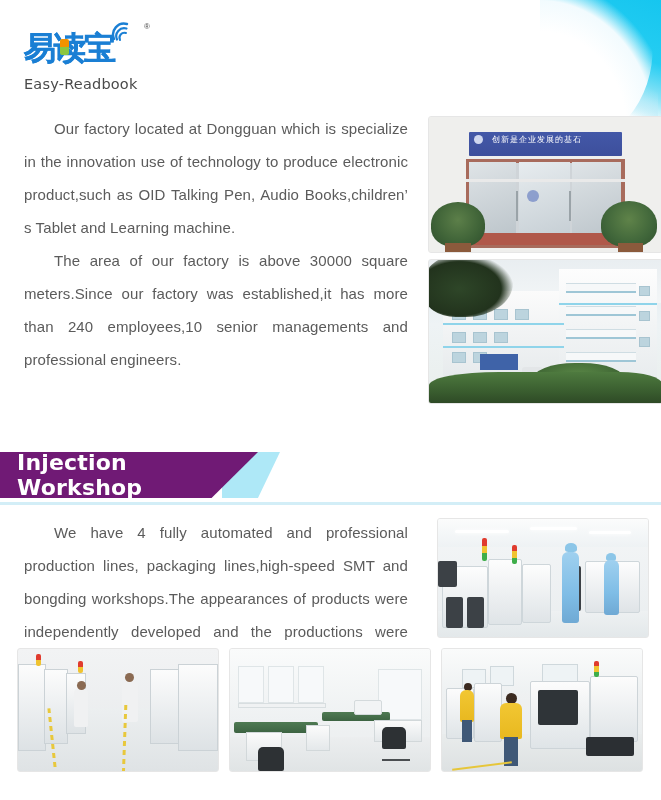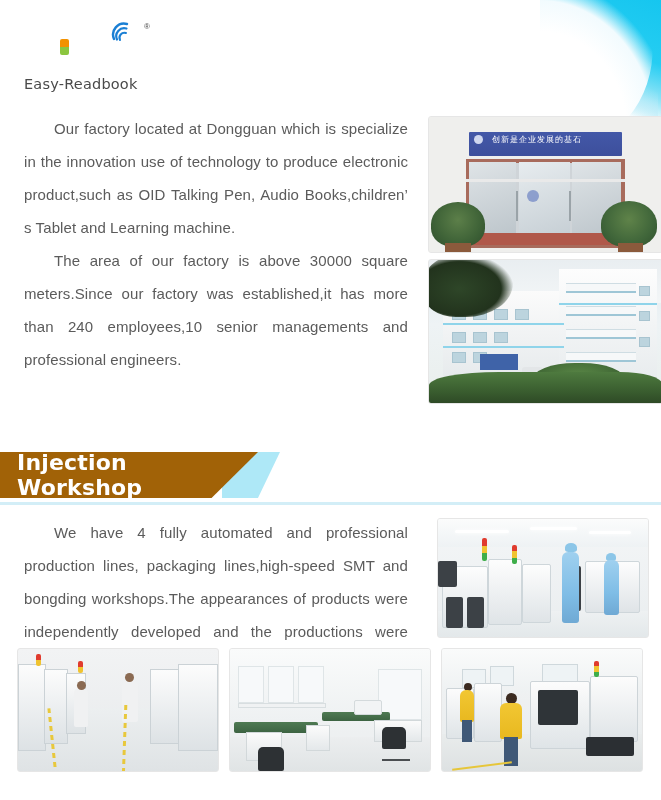--- a/index.html
+++ b/index.html
@@ -191,21 +191,21 @@
     height: 46px;
     background: #aee8f7;
     clip-path: polygon(0 0, 100% 0, 62% 100%, 0 100%);
   }
   .banner-main {
     position: absolute;
     left: 0;
     top: 0;
     width: 258px;
     height: 46px;
-    background: #a16207;
+    background: #701a75;
     clip-path: polygon(0 0, 100% 0, 82% 100%, 0 100%);
     display: flex;
     align-items: center;
   }
   .banner-title {
     margin-left: 17px;
     font-family: "DejaVu Sans", sans-serif;
     font-size: 22px;
     font-weight: bold;
     color: #ffffff;
@@ -302,20 +302,21 @@
 <div class="page">
 
   <div class="curl">
     <div class="curl-fill"></div>
     <div class="curl-shadow"></div>
     <div class="curl-peel"></div>
   </div>
 
   <div class="logo">
     <div class="logo-mark">
+      <div class="logo-cn">易读宝</div>
       <div class="logo-accent-o"></div>
       <svg class="logo-wifi" viewBox="0 0 26 22">
         <path d="M4 19 A11 11 0 0 1 17 4" fill="none" stroke="#1a7fd4" stroke-width="2.4" stroke-linecap="round"></path>
         <path d="M7 19.5 A8 8 0 0 1 16.5 8.5" fill="none" stroke="#1a7fd4" stroke-width="2.2" stroke-linecap="round"></path>
         <path d="M10 20 A5 5 0 0 1 16 13" fill="none" stroke="#1a7fd4" stroke-width="2" stroke-linecap="round"></path>
       </svg>
       <div class="logo-reg">®</div>
     </div>
     <div class="logo-text">Easy-Readbook</div>
   </div>

